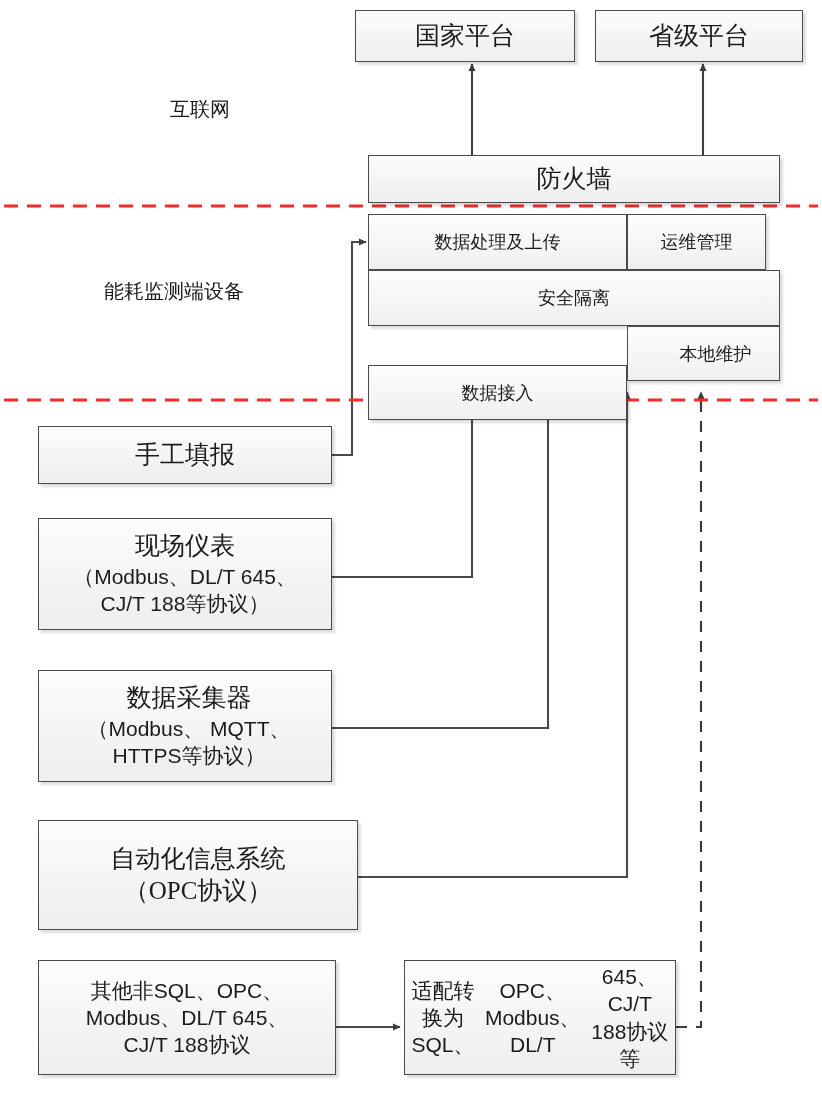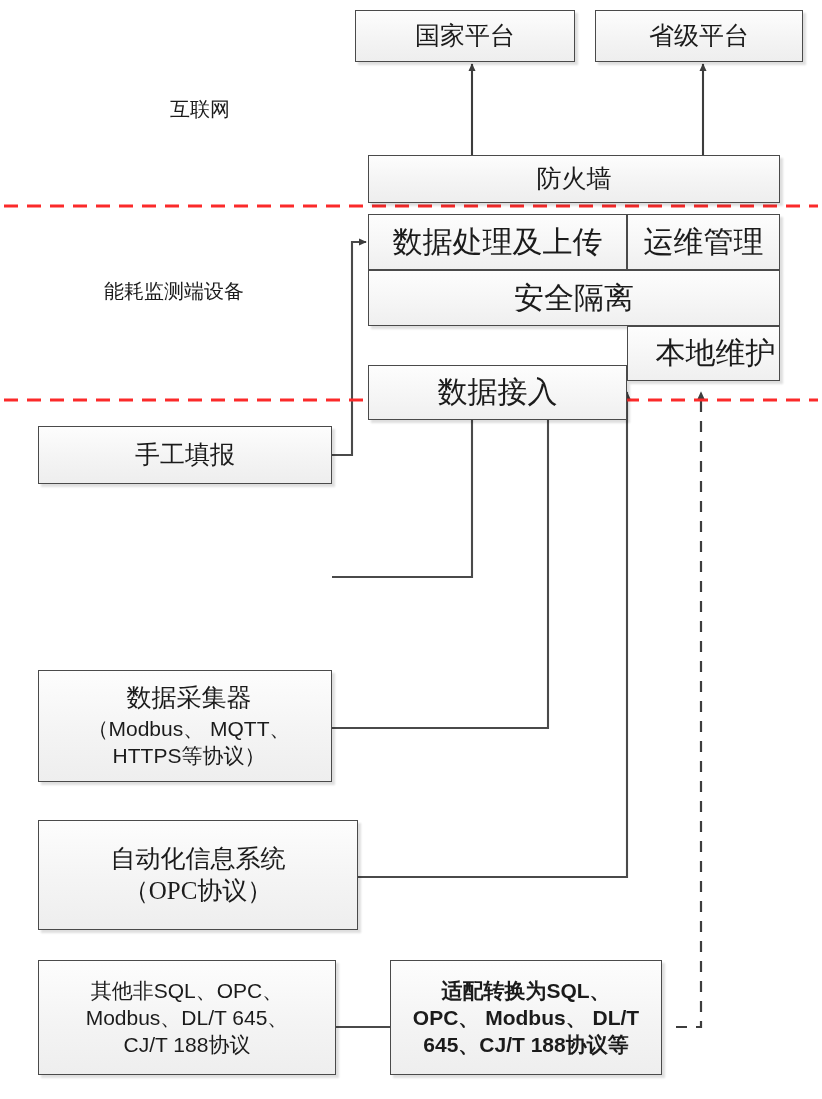--- a/index.html
+++ b/index.html
@@ -40,21 +40,21 @@
   }
 
   
   .stack-cell{
     position:absolute;box-sizing:border-box;
     border:1.6px solid #4a4a4a;
     background:linear-gradient(180deg,#fdfdfd 0%,#f5f5f5 60%,#efefef 100%);
     box-shadow:2.5px 2.5px 2px rgba(0,0,0,0.13);
     display:flex;align-items:center;justify-content:center;
     font-family:Liberation Sans, sans-serif;
-    font-size:30px;color:#1b1b1b;
+    font-size:18px;color:#1b1b1b;
     z-index:3;
   }
 </style>
 </head>
 <body>
 
 <div id="stage">
 
   <svg id="wires" viewBox="0 0 822 1099">
     <defs>
@@ -96,54 +96,59 @@
     <span>省级平台</span>
   </div>
 
   <div class="node serif" style="left:368px;top:155px;width:412px;height:48px;">
     <span>防火墙</span>
   </div>
 
   <div class="stack-cell" style="left:368px;top:214px;width:259px;height:56px;">
     <span>数据处理及上传</span>
   </div>
-  <div class="stack-cell" style="left:627px;top:214px;width:153px;height:56px;">
+  <div class="stack-cell" style="left:627px;top:214px;width:139px;height:56px;">
     <span>运维管理</span>
   </div>
   <div class="stack-cell" style="left:368px;top:270px;width:412px;height:56px;">
     <span>安全隔离</span>
   </div>
   <div class="stack-cell" style="left:368px;top:326px;width:259px;height:55px;margin-top:39px;">
     <span>数据接入</span>
   </div>
   <div class="stack-cell" style="left:627px;top:326px;width:153px;height:55px;padding-left:24px;">
     <span>本地维护</span>
   </div>
 
   <div class="node serif" style="left:38px;top:426px;width:294px;height:58px;">
     <span>手工填报</span>
   </div>
 
+  <div class="node sans" style="left:38px;top:518px;width:294px;height:112px;flex-direction:column;">
+    <span class="serif">现场仪表</span>
+    <span>（Modbus、DL/T 645、</span>
+    <span>CJ/T 188等协议）</span>
+  </div>
 
   <div class="node sans" style="left:38px;top:670px;width:294px;height:112px;flex-direction:column;padding-left:8px;">
     <span class="serif">数据采集器</span>
     <span>（Modbus、 MQTT、</span>
     <span>HTTPS等协议）</span>
   </div>
 
   <div class="node sans" style="left:38px;top:820px;width:320px;height:110px;flex-direction:column;">
     <span class="serif">自动化信息系统</span>
     <span class="serif">（OPC协议）</span>
   </div>
 
   <div class="node sans" style="left:38px;top:960px;width:298px;height:115px;flex-direction:column;">
     <span>其他非SQL、OPC、</span>
     <span>Modbus、DL/T 645、</span>
     <span>CJ/T 188协议</span>
   </div>
 
-  <div class="node sans" style="left:390px;top:960px;width:272px;height:115px;flex-direction:column;font-weight:bold;">
+  <div class="node sans" style="left:404px;top:960px;width:272px;height:115px;flex-direction:row;">
     <span>适配转换为SQL、</span>
     <span>OPC、 Modbus、 DL/T</span>
     <span>645、CJ/T 188协议等</span>
   </div>
 
 </div>
 
 </body></html>

